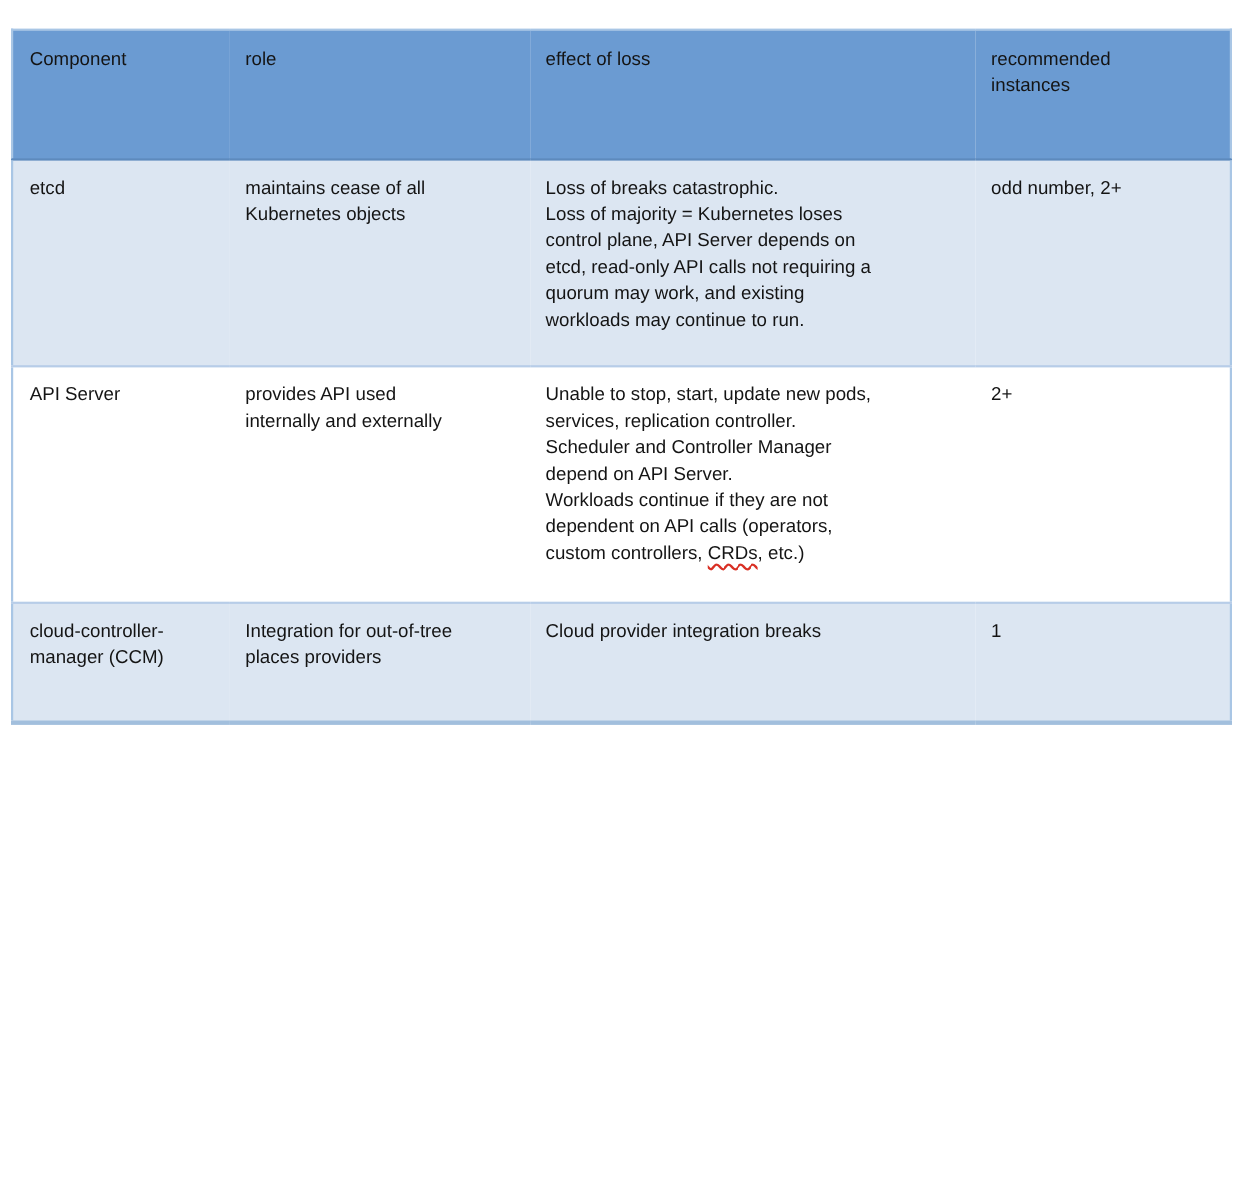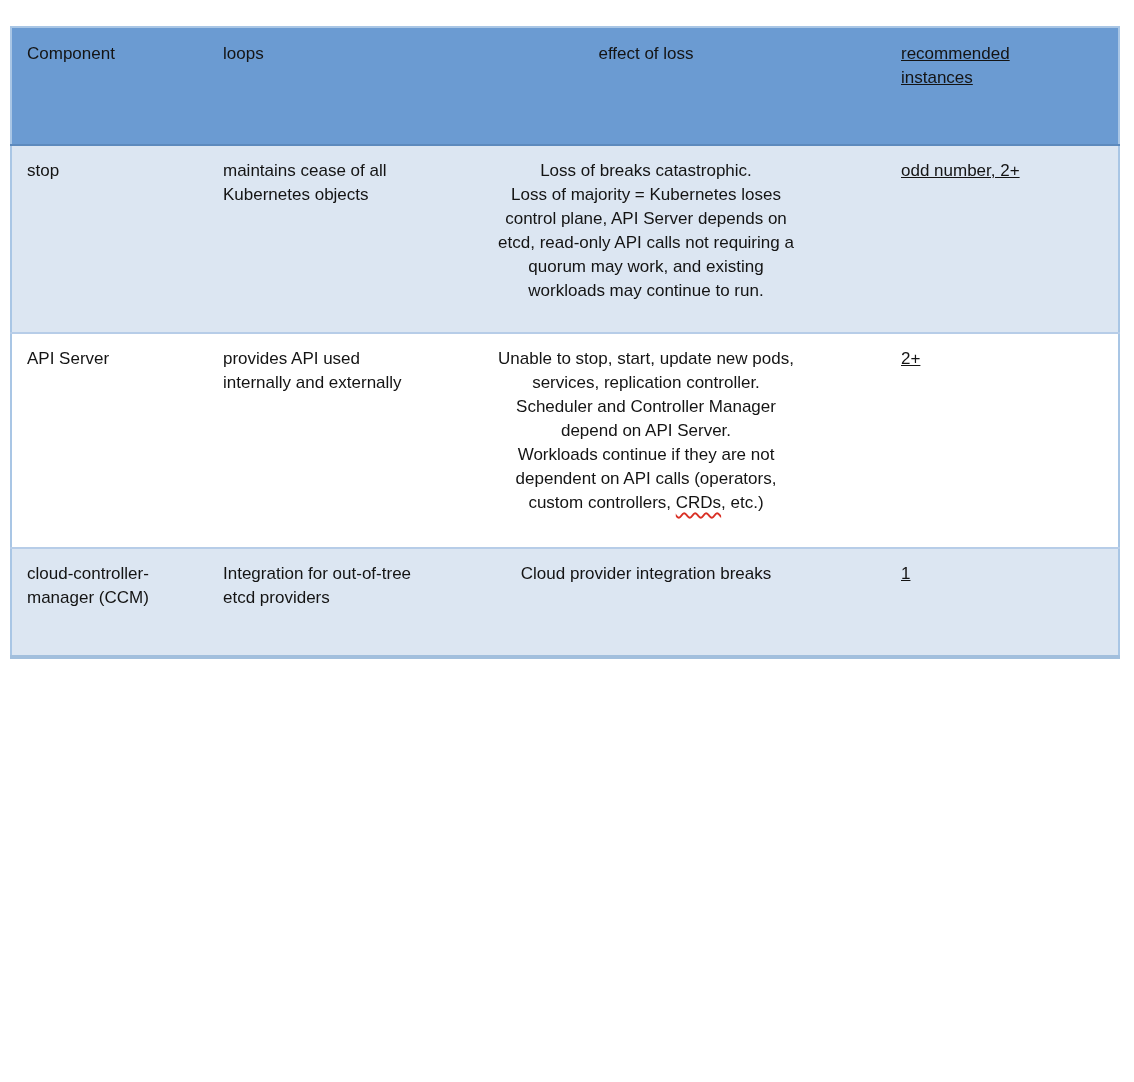--- a/index.html
+++ b/index.html
@@ -53,22 +53,22 @@
   tbody td {
     background: var(--row-bg, #ffffff);
     padding: 13px 0 0 0;
   }
   tbody tr + tr td { border-top: 2px solid var(--row-divider, #b7cde8); }
   tbody tr:nth-child(odd) td { background: var(--row-alt-bg, #dce6f2); }
 
   
   .cell-1 { padding-left: 15px; padding-right: 43px; }
   .cell-2 { padding-left: 14px; padding-right: 59px; }
-  .cell-3 { padding-left: 14px; padding-right: 91px; text-align: center; }
-  .cell-4 { padding-left: 14px; padding-right: 48px; text-decoration: underline; }
+  .cell-3 { padding-left: 14px; padding-right: 91px; }
+  .cell-4 { padding-left: 14px; padding-right: 48px; }
 
   tbody tr:nth-child(1) { height: 188px; }
   tbody tr:nth-child(2) { height: 215px; }
   tbody tr:nth-child(3) { height: 109px; }
   tbody tr:nth-child(4) { height: 146px; }
   tbody tr:nth-child(5) { height: 147px; }
   tbody tr:nth-child(6) { height: 143px; }
 
   .effect-line { margin: 0; }
   .misspelled {
@@ -87,48 +87,48 @@
   <table class="doc-table">
     <colgroup>
       <col class="c1">
         <col class="c2">
         <col class="c3">
         <col class="c4">
     </colgroup>
     <thead>
       <tr>
         <th class="cell-1">Component</th>
-        <th class="cell-2">loops</th>
+        <th class="cell-2">role</th>
         <th class="cell-3">effect of loss</th>
         <th class="cell-4">recommended instances</th>
       </tr>
     </thead>
     <tbody id="table-body">
         <tr>
-          <td class="cell-1">stop</td>
+          <td class="cell-1">etcd</td>
           <td class="cell-2">maintains cease of all Kubernetes objects</td>
           <td class="cell-3">
             <div class="effect-line">Loss of breaks catastrophic.</div>
             <div class="effect-line">Loss of majority = Kubernetes loses control plane, API Server depends on etcd, read-only API calls not requiring a quorum may work, and existing workloads may continue to run.</div>
           </td>
           <td class="cell-4">odd number, 2+</td>
         </tr>
         <tr>
           <td class="cell-1">API Server</td>
           <td class="cell-2">provides API used internally and externally</td>
           <td class="cell-3">
             <div class="effect-line">Unable to stop, start, update new pods, services, replication controller.</div>
             <div class="effect-line">Scheduler and Controller Manager depend on API Server.</div>
             <div class="effect-line">Workloads continue if they are not dependent on API calls (operators, custom controllers, <span class="misspelled">CRDs</span>, etc.)</div>
           </td>
           <td class="cell-4">2+</td>
         </tr>
         <tr>
           <td class="cell-1">cloud-controller-manager (CCM)</td>
-          <td class="cell-2">Integration for out-of-tree etcd providers</td>
+          <td class="cell-2">Integration for out-of-tree places providers</td>
           <td class="cell-3">
             <div class="effect-line">Cloud provider integration breaks</div>
           </td>
           <td class="cell-4">1</td>
         </tr>
       </tbody>
   </table>
 </div>
 
 </body></html>

